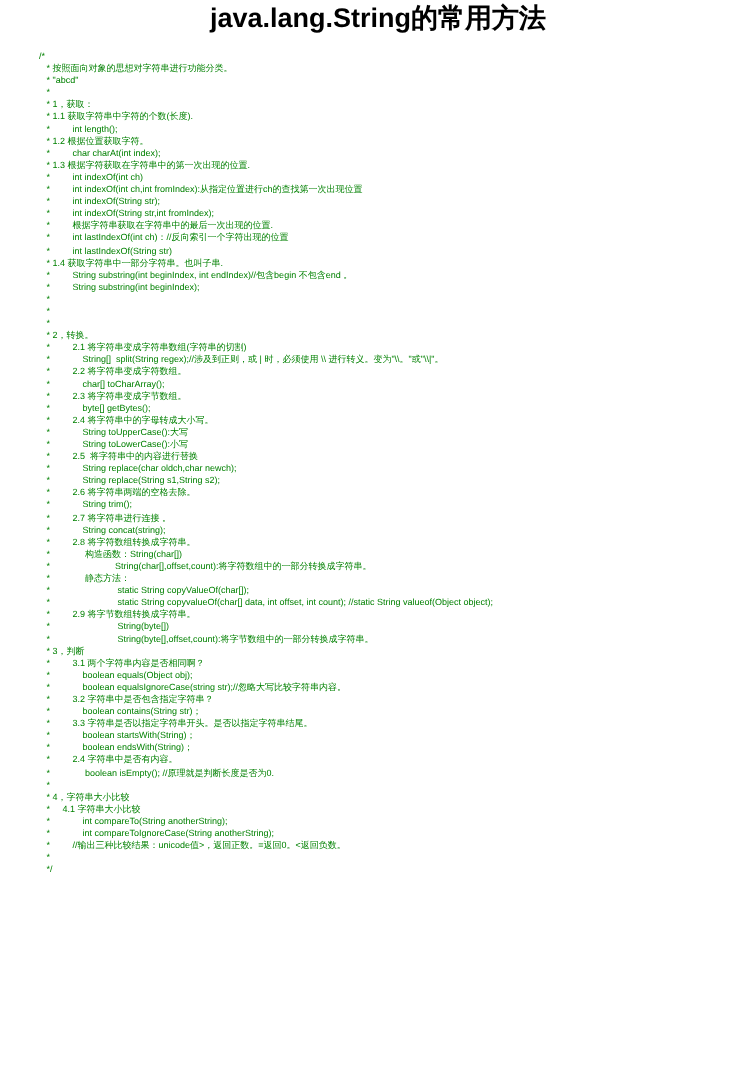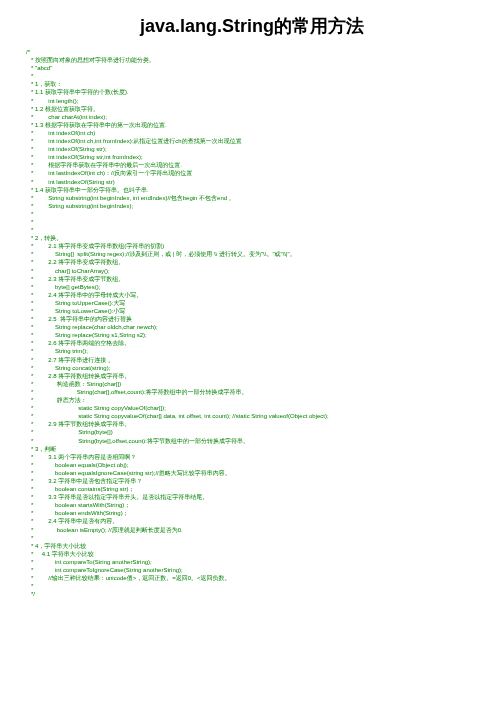--- a/index.html
+++ b/index.html
@@ -8,21 +8,21 @@
     font-family: "Microsoft YaHei", Arial, sans-serif;
     width: 504px;
     height: 713px;
     overflow: hidden;
   }
   .title {
     text-align: center;
     font-size: 18px;
     font-weight: bold;
     color: #000;
-    padding: 14px 0 10px 0;
+    padding: 0 0 10px 0;
   }
   .content {
     padding-left: 26px;
     padding-right: 10px;
     font-size: 6px;
     line-height: 1.35;
     color: #008000;
   }
   .content div { white-space: pre; }
 </style>

